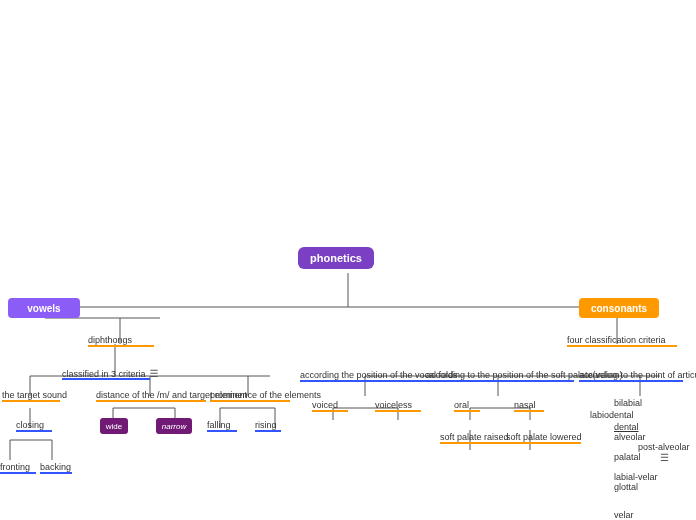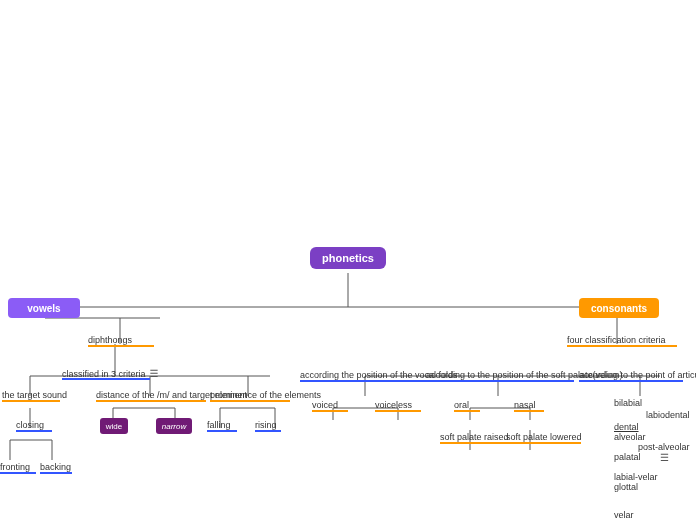--- a/index.html
+++ b/index.html
@@ -140,21 +140,21 @@
     <line x1="398" y1="408" x2="398" y2="420" stroke="#555" stroke-width="1"></line>
 
     <line x1="470" y1="408" x2="530" y2="408" stroke="#555" stroke-width="1"></line>
     <line x1="470" y1="408" x2="470" y2="420" stroke="#555" stroke-width="1"></line>
     <line x1="530" y1="408" x2="530" y2="420" stroke="#555" stroke-width="1"></line>
 
     <line x1="470" y1="430" x2="470" y2="450" stroke="#555" stroke-width="1"></line>
     <line x1="530" y1="430" x2="530" y2="450" stroke="#555" stroke-width="1"></line>
   </svg>
 
-  <div class="node node-phonetics" style="left:310px; top:247px; width:76px; height:22px;">
+  <div class="node node-phonetics" style="left:298px; top:247px; width:76px; height:22px;">
     <span>phonetics</span>
   </div>
 
   <div class="node node-vowels" style="left:8px; top:298px; width:72px; height:20px;">
     <span>vowels</span>
   </div>
 
   <div class="node node-consonants" style="left:579px; top:298px; width:80px; height:20px;">
     <span>consonants</span>
   </div>
@@ -265,21 +265,21 @@
   <div class="blue-underline" style="left:0px; top:472px; width:36px;"></div>
 
   <div class="node node-plain" style="left:40px; top:462px;">
     <span>backing</span>
   </div>
   <div class="blue-underline" style="left:40px; top:472px; width:32px;"></div>
 
   <div class="node node-plain" style="left:614px; top:398px; flex-direction:column; align-items:flex-start;">
     <span>bilabial</span>
   </div>
-  <div class="node node-plain" style="left:646px; top:410px; flex-direction:column; align-items:center;">
+  <div class="node node-plain" style="left:590px; top:410px; flex-direction:column; align-items:center;">
     <span>labiodental</span>
   </div>
   <div class="node node-plain" style="left:614px; top:422px; flex-direction:column; align-items:flex-start;text-decoration:underline;">
     <span>dental</span>
   </div>
   <div class="node node-plain" style="left:614px; top:432px;">
     <span>alveolar</span>
   </div>
   <div class="node node-plain" style="left:614px; top:442px;padding-left:24px;">
     <span>post-alveolar</span>

